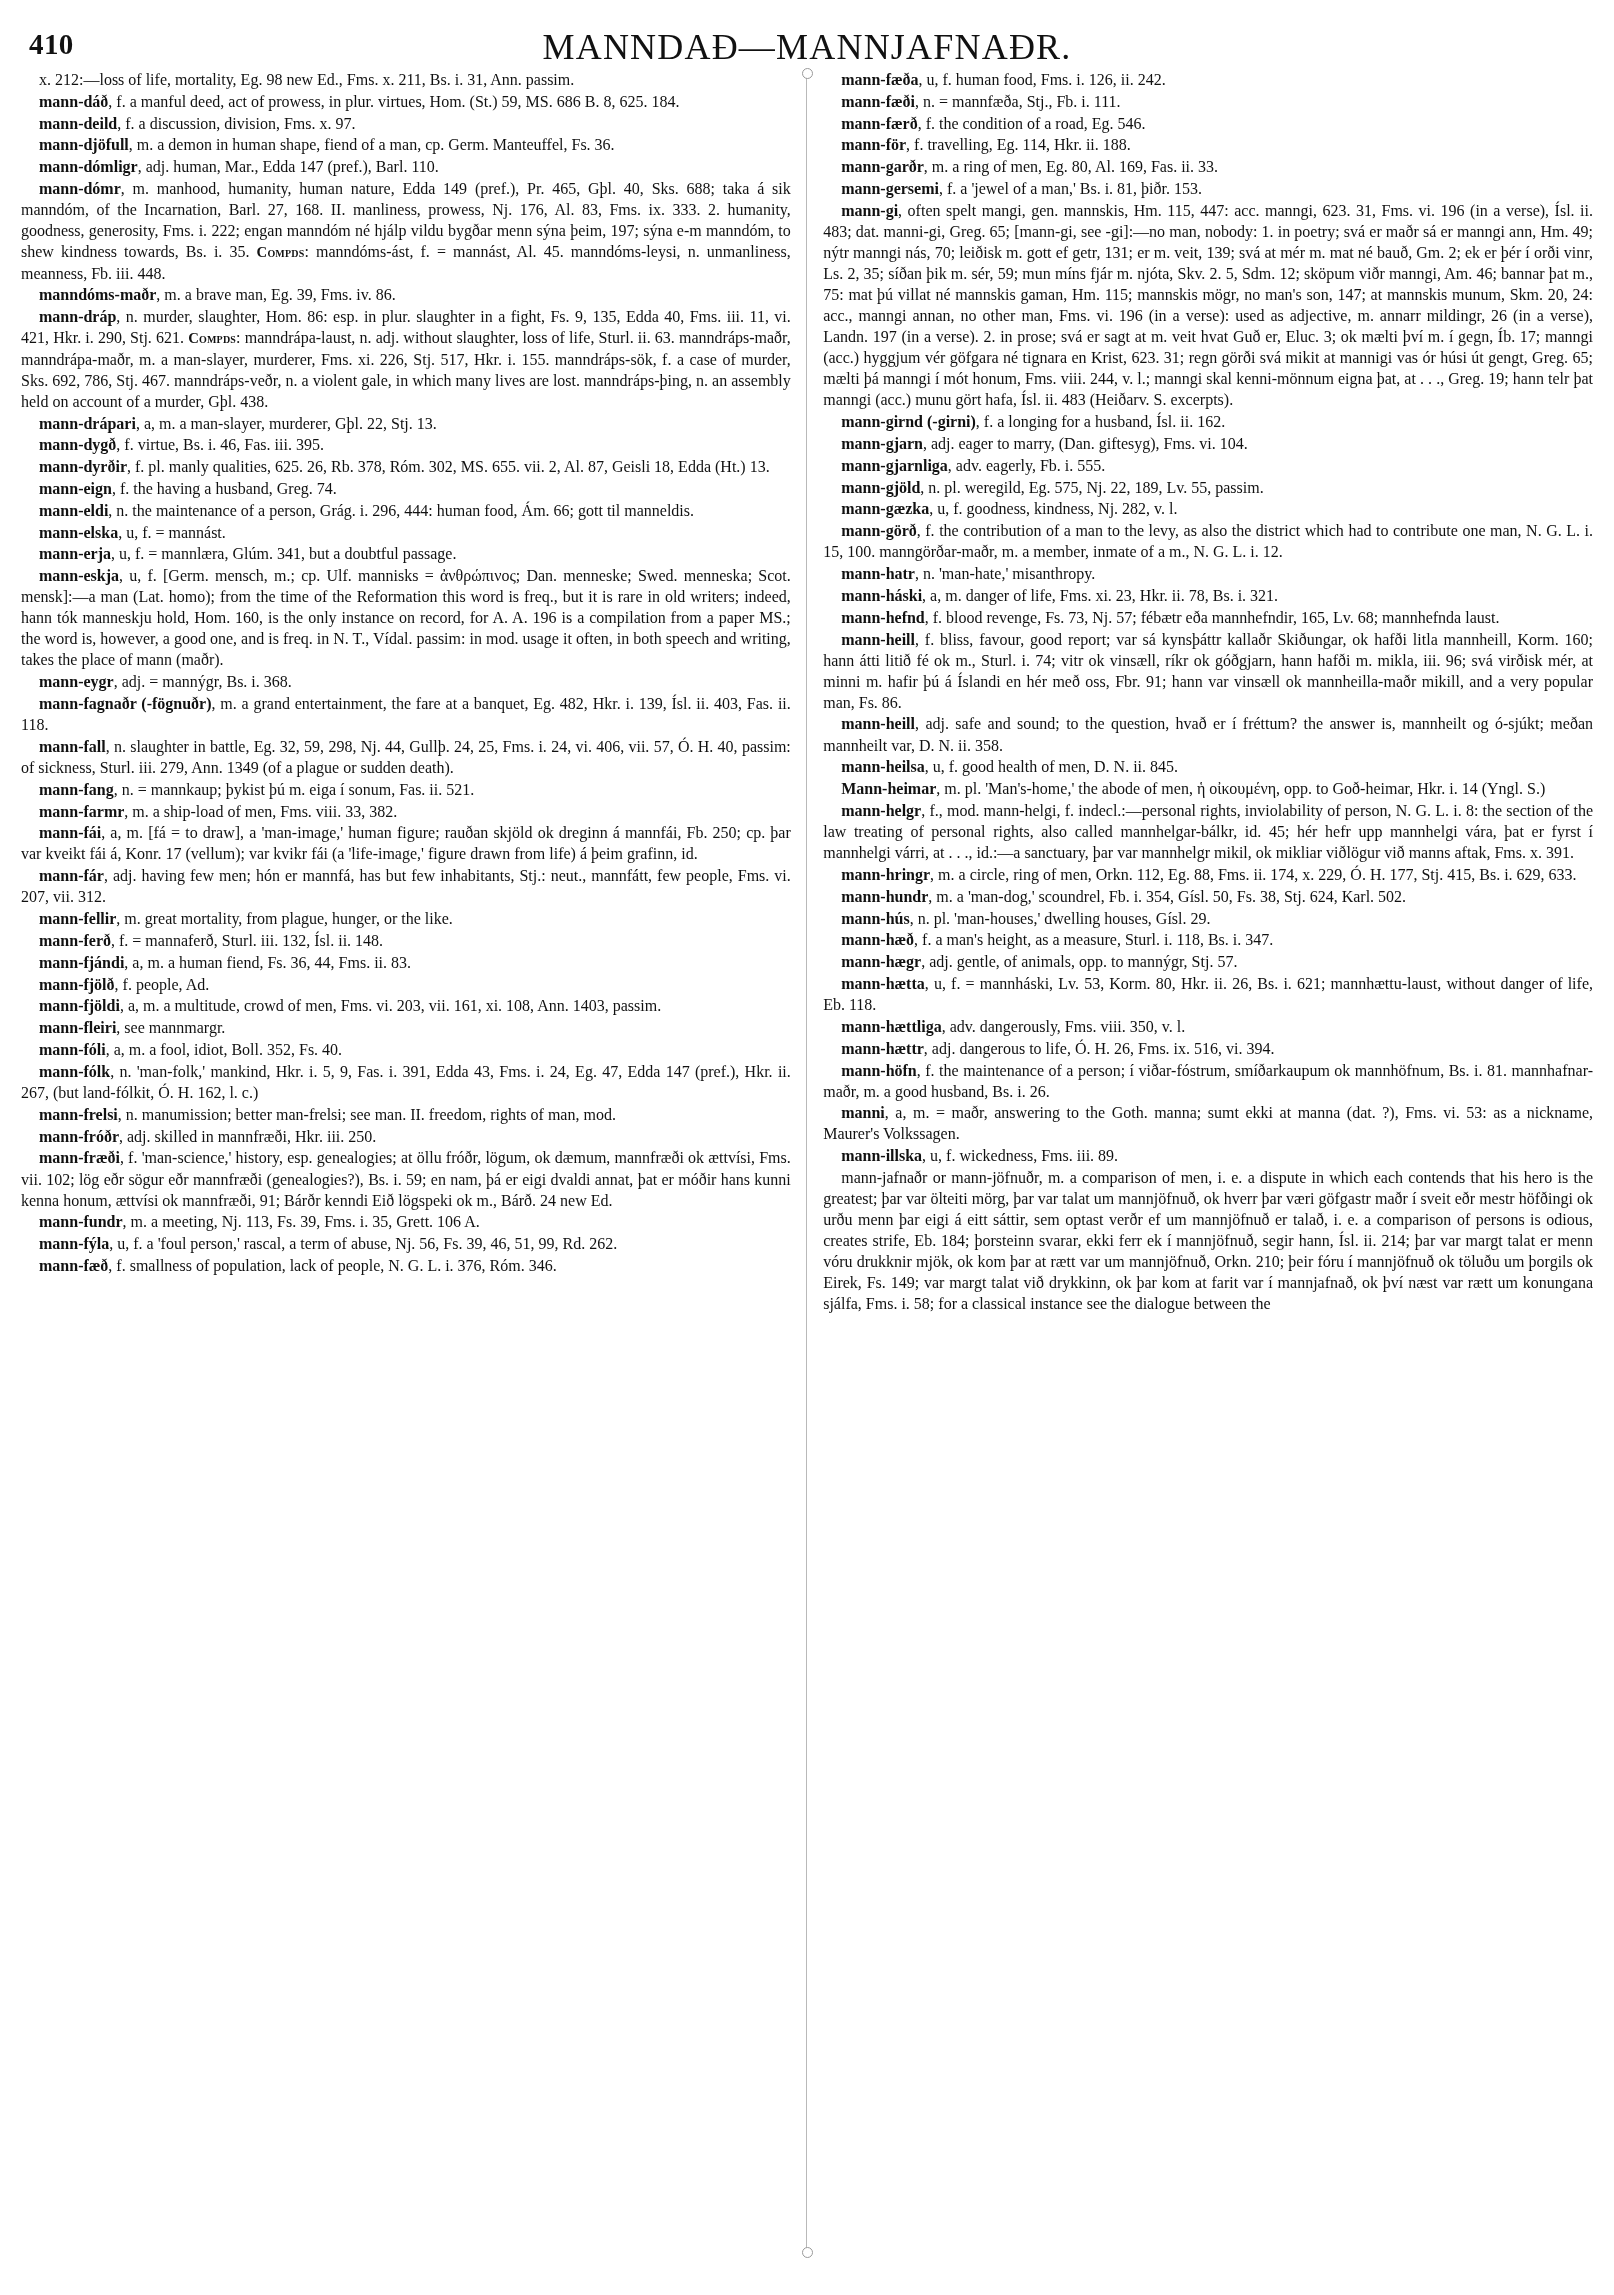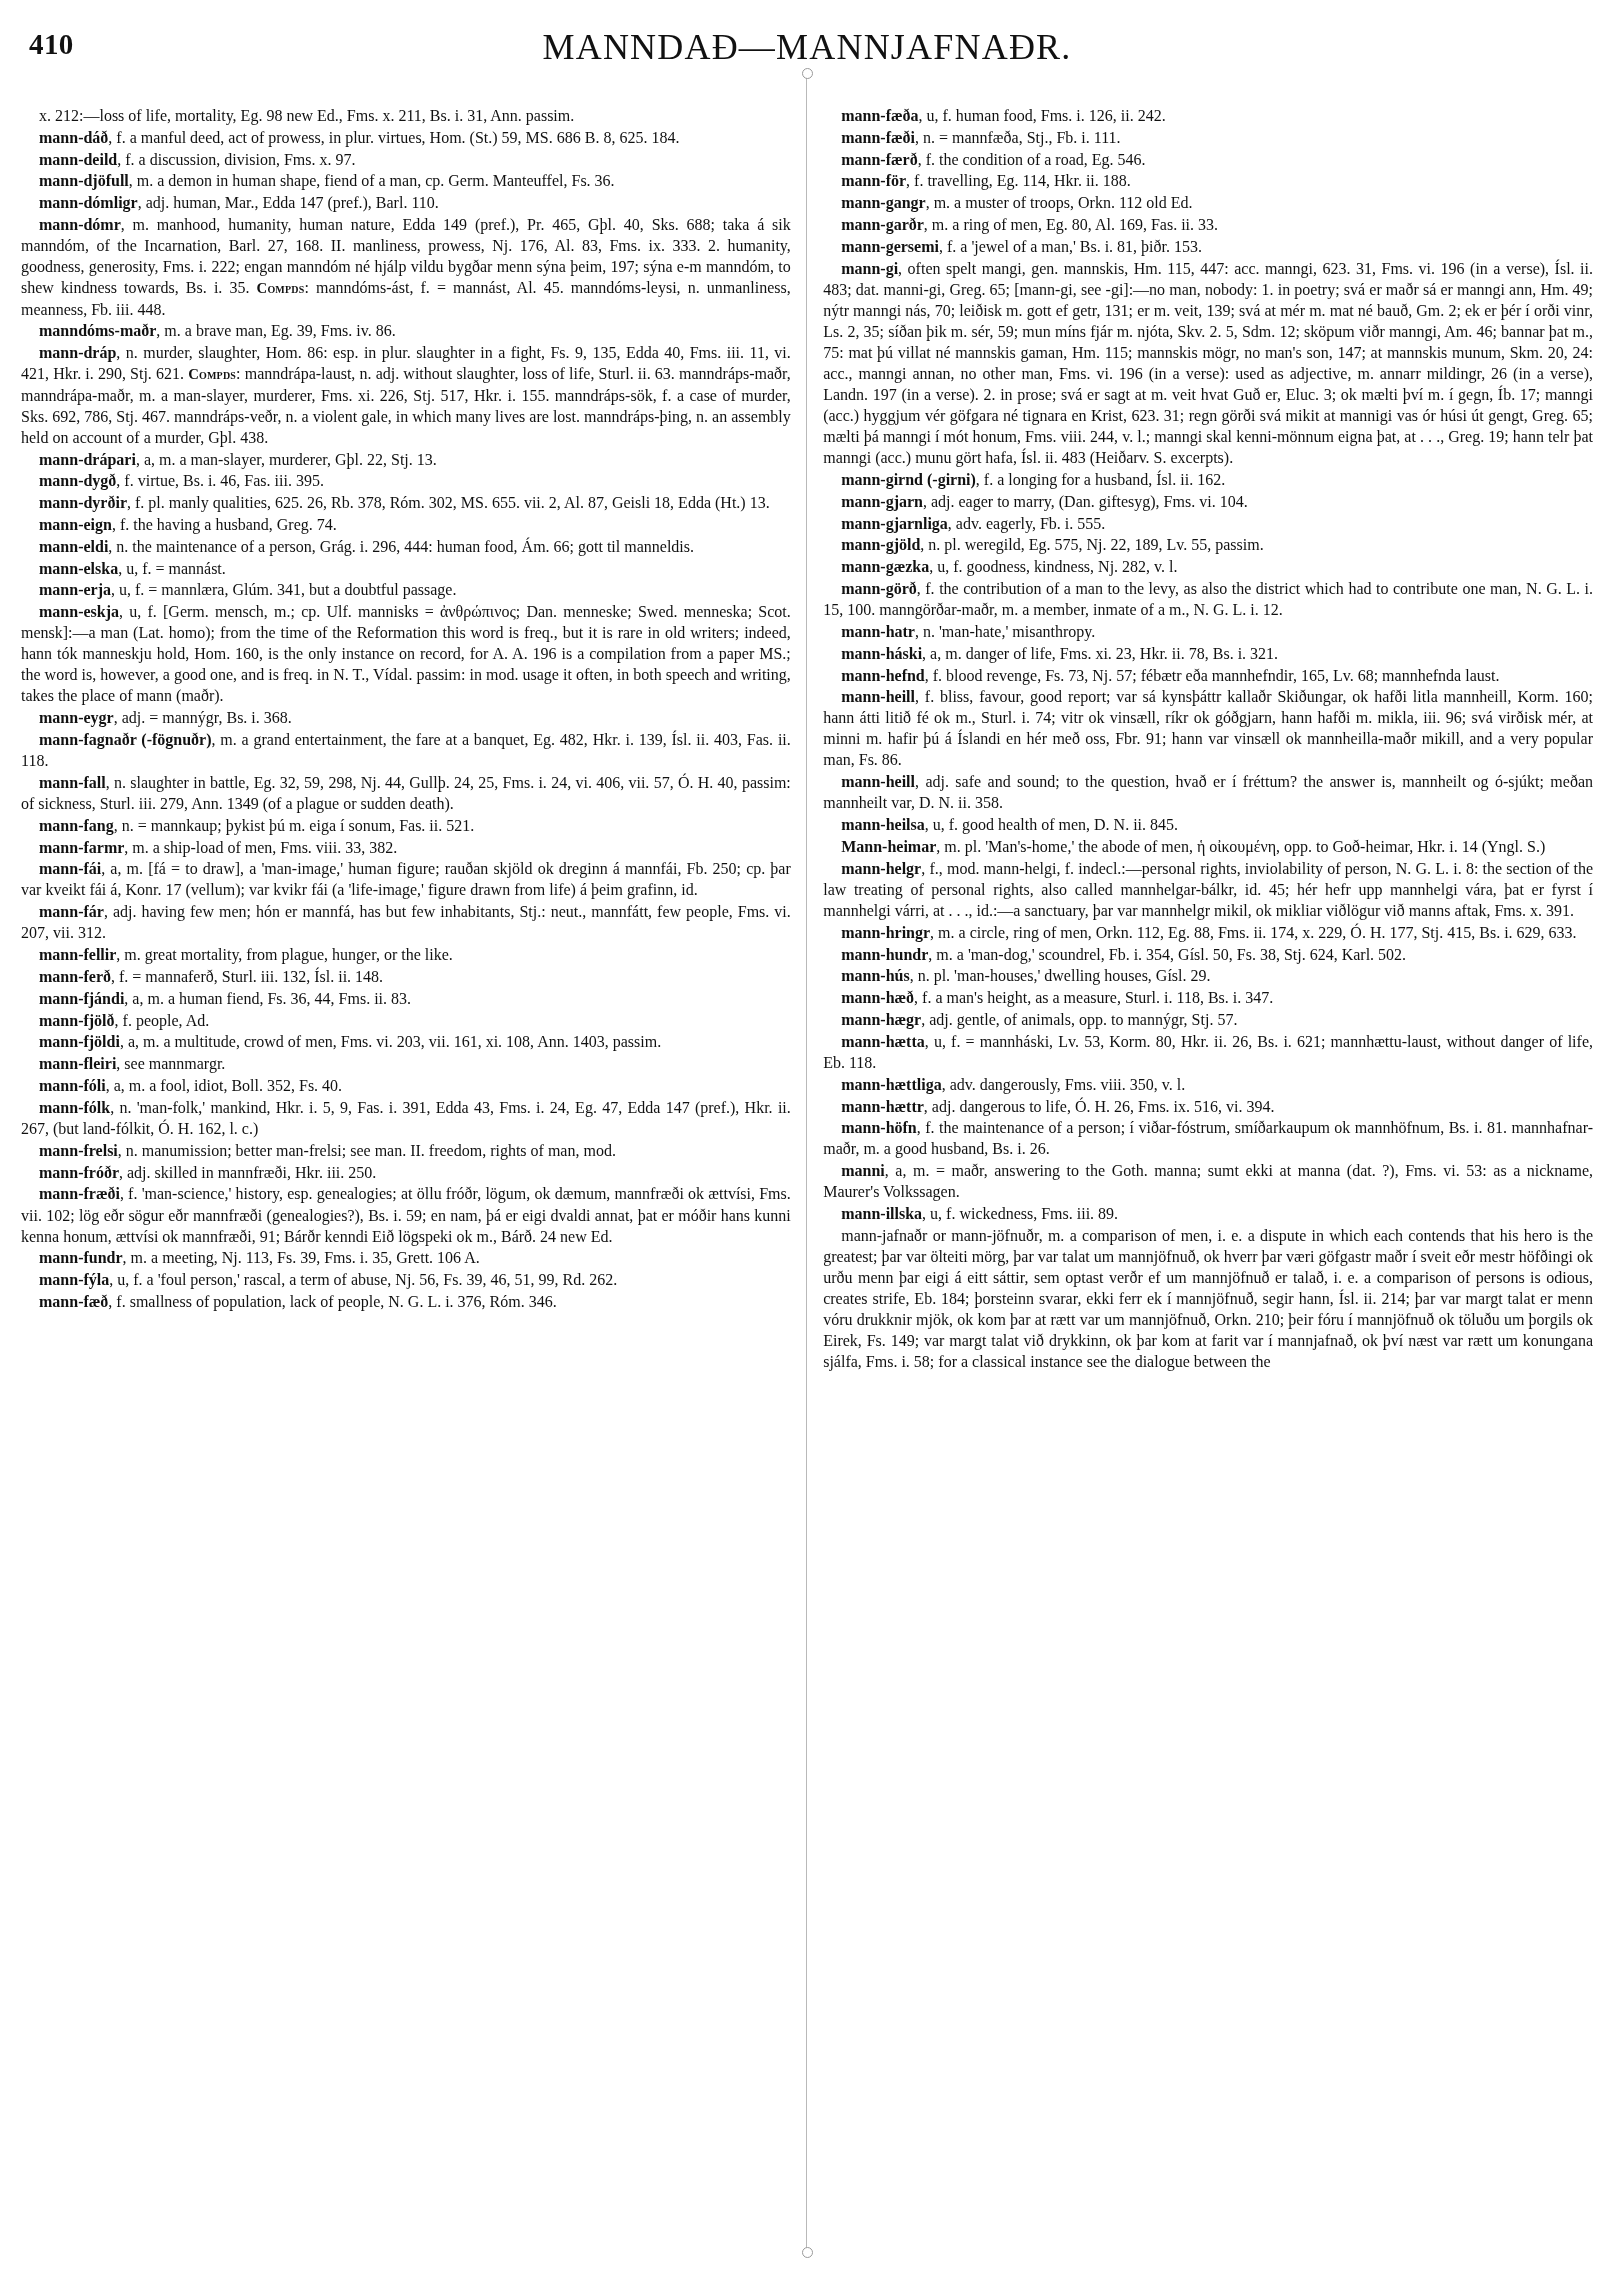--- a/index.html
+++ b/index.html
@@ -56,21 +56,20 @@
     display: flex;
     gap: 21px;
   }
   .col {
     width: 775px;
     font-size: 16px;
     line-height: 1.315;
     text-align: justify;
     text-justify: inter-word;
     hyphens: none;
-    margin-top: 36px;
   }
   .col-left { padding-right: 4.9px; }
   .col-right { padding-left: 6.5px; }
 
   .divider {
     position: absolute;
     left: 806px;
     top: 78px;
     width: 0.8px;
     height: 2170px;
@@ -160,21 +159,20 @@
         <p class="entry"><span class="hw">mann-fræði</span>, f. 'man-science,' history, esp. genealogies; at öllu fróðr, lögum, ok dæmum, mannfræði ok ættvísi, Fms. vii. 102; lög eðr sögur eðr mannfræði (genealogies?), Bs. i. 59; en nam, þá er eigi dvaldi annat, þat er móðir hans kunni kenna honum, ættvísi ok mannfræði, 91; Bárðr kenndi Eið lögspeki ok m., Bárð. 24 new Ed.</p>
         <p class="entry"><span class="hw">mann-fundr</span>, m. a meeting, Nj. 113, Fs. 39, Fms. i. 35, Grett. 106 A.</p>
         <p class="entry"><span class="hw">mann-fýla</span>, u, f. a 'foul person,' rascal, a term of abuse, Nj. 56, Fs. 39, 46, 51, 99, Rd. 262.</p>
         <p class="entry"><span class="hw">mann-fæð</span>, f. smallness of population, lack of people, N. G. L. i. 376, Róm. 346.</p>
       </div>
     <div class="col col-right" id="colR">
         <p class="entry first"><span class="hw">mann-fæða</span>, u, f. human food, Fms. i. 126, ii. 242.</p>
         <p class="entry"><span class="hw">mann-fæði</span>, n. = mannfæða, Stj., Fb. i. 111.</p>
         <p class="entry"><span class="hw">mann-færð</span>, f. the condition of a road, Eg. 546.</p>
         <p class="entry"><span class="hw">mann-för</span>, f. travelling, Eg. 114, Hkr. ii. 188.</p>
-        <p class="entry"><span class="hw">mann-gangr</span>, m. a muster of troops, Orkn. 112 old Ed.</p>
         <p class="entry"><span class="hw">mann-garðr</span>, m. a ring of men, Eg. 80, Al. 169, Fas. ii. 33.</p>
         <p class="entry"><span class="hw">mann-gersemi</span>, f. a 'jewel of a man,' Bs. i. 81, þiðr. 153.</p>
         <p class="entry"><span class="hw">mann-gi</span>, often spelt mangi, gen. mannskis, Hm. 115, 447: acc. manngi, 623. 31, Fms. vi. 196 (in a verse), Ísl. ii. 483; dat. manni-gi, Greg. 65; [mann-gi, see -gi]:—no man, nobody:    1. in poetry; svá er maðr sá er manngi ann, Hm. 49; nýtr manngi nás, 70; leiðisk m. gott ef getr, 131; er m. veit, 139; svá at mér m. mat né bauð, Gm. 2; ek er þér í orði vinr, Ls. 2, 35; síðan þik m. sér, 59; mun míns fjár m. njóta, Skv. 2. 5, Sdm. 12; sköpum viðr manngi, Am. 46; bannar þat m., 75: mat þú villat né mannskis gaman, Hm. 115; mannskis mögr, no man's son, 147; at mannskis munum, Skm. 20, 24: acc., manngi annan, no other man, Fms. vi. 196 (in a verse): used as adjective, m. annarr mildingr, 26 (in a verse), Landn. 197 (in a verse).    2. in prose; svá er sagt at m. veit hvat Guð er, Eluc. 3; ok mælti því m. í gegn, Íb. 17; manngi (acc.) hyggjum vér göfgara né tignara en Krist, 623. 31; regn görði svá mikit at mannigi vas ór húsi út gengt, Greg. 65; mælti þá manngi í mót honum, Fms. viii. 244, v. l.; manngi skal kenni-mönnum eigna þat, at . . ., Greg. 19; hann telr þat manngi (acc.) munu gört hafa, Ísl. ii. 483 (Heiðarv. S. excerpts).</p>
         <p class="entry"><span class="hw">mann-girnd (-girni)</span>, f. a longing for a husband, Ísl. ii. 162.</p>
         <p class="entry"><span class="hw">mann-gjarn</span>, adj. eager to marry, (Dan. giftesyg), Fms. vi. 104.</p>
         <p class="entry"><span class="hw">mann-gjarnliga</span>, adv. eagerly, Fb. i. 555.</p>
         <p class="entry"><span class="hw">mann-gjöld</span>, n. pl. weregild, Eg. 575, Nj. 22, 189, Lv. 55, passim.</p>
         <p class="entry"><span class="hw">mann-gæzka</span>, u, f. goodness, kindness, Nj. 282, v. l.</p>
         <p class="entry"><span class="hw">mann-görð</span>, f. the contribution of a man to the levy, as also the district which had to contribute one man, N. G. L. i. 15, 100.    manngörðar-maðr, m. a member, inmate of a m., N. G. L. i. 12.</p>
         <p class="entry"><span class="hw">mann-hatr</span>, n. 'man-hate,' misanthropy.</p>

